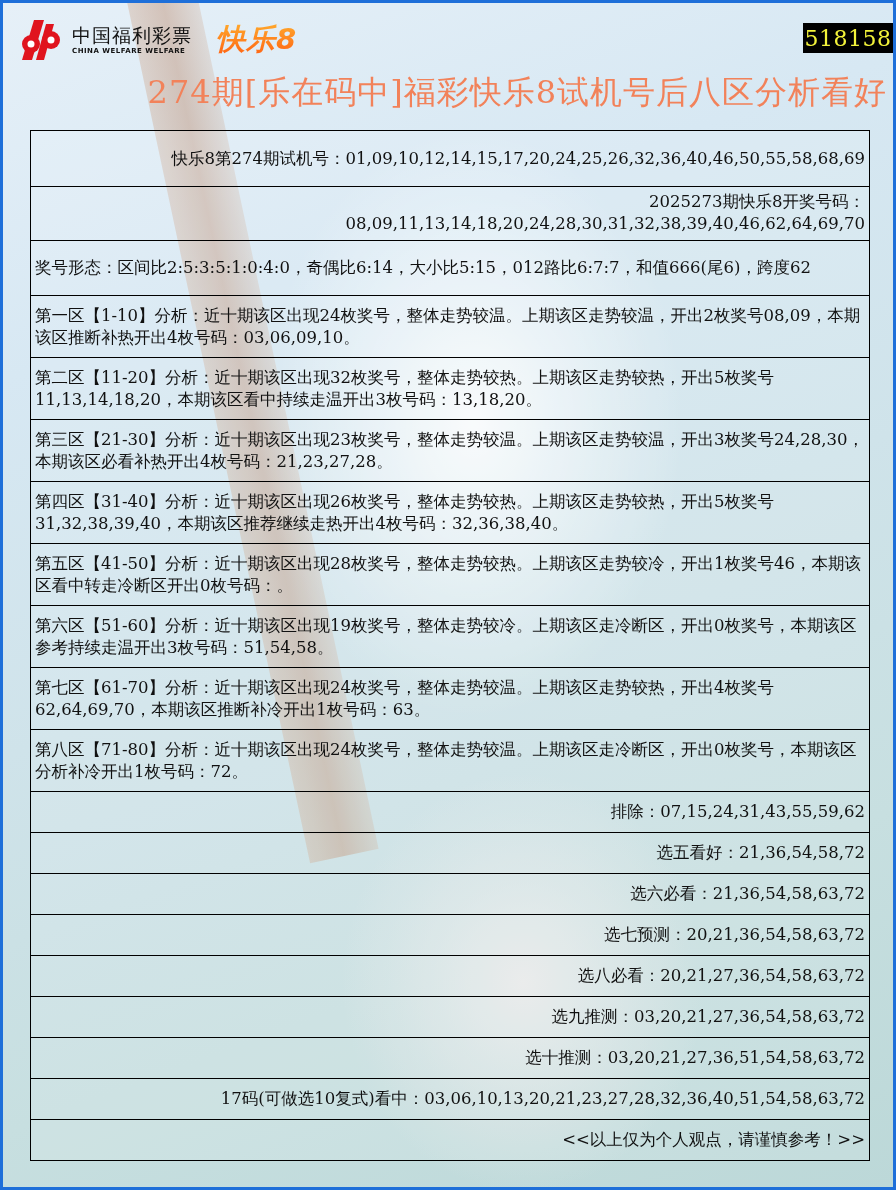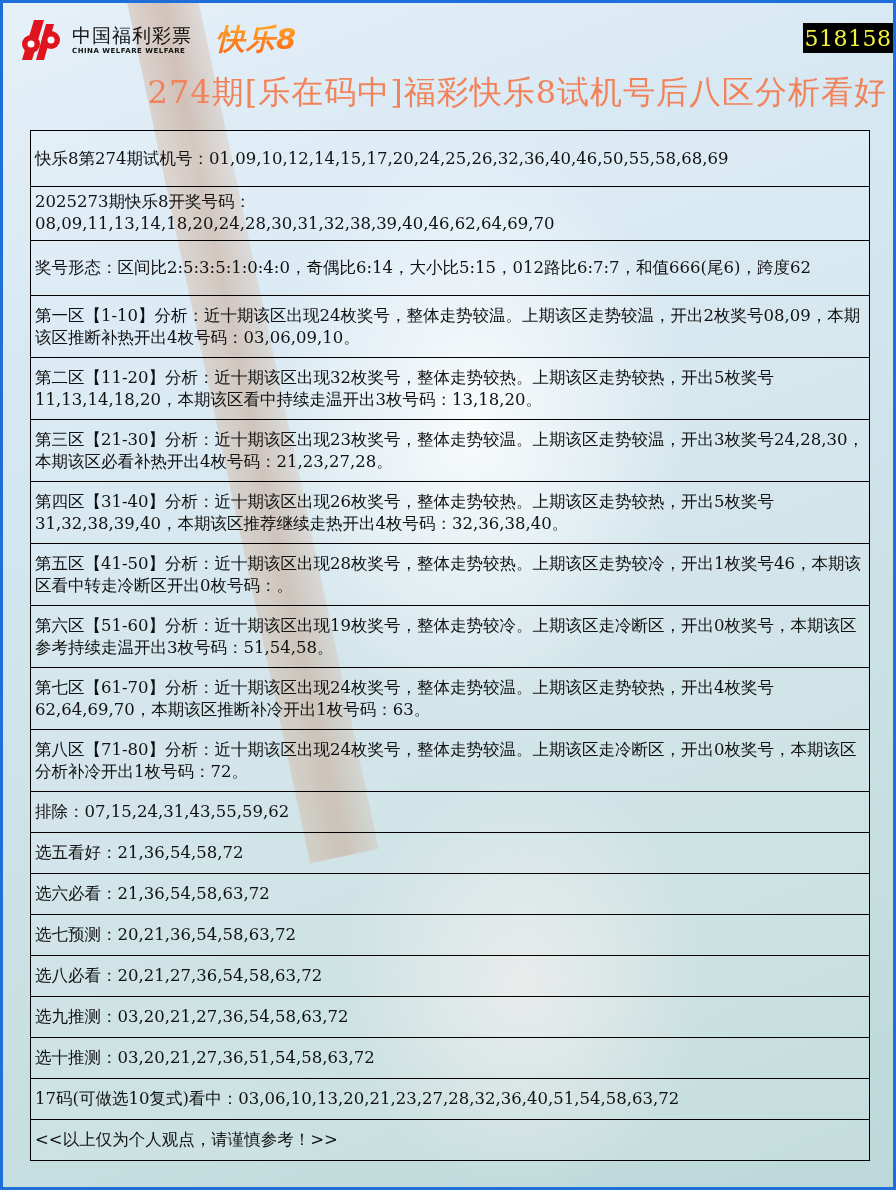--- a/index.html
+++ b/index.html
@@ -56,21 +56,21 @@
   table.main {
     position: absolute; left: 27px; top: 127px; width: 840px;
     border-collapse: collapse;
   }
   table.main td {
     border: 1px solid #000;
     font-size: 16.5px; color: #111; line-height: 22px;
     padding: 8px 4px;
     background: rgba(255,255,255,0.12);
   }
-  td.center { text-align: left; }
+  td.center { text-align: right; }
   td.left { text-align: left; }
   tr.r-single td { height: 41px; padding-top: 9px; padding-bottom: 9px; }
   tr.r-first td { height: 56px; }
   tr.r-double td { height: 62px; padding-top: 6px; padding-bottom: 6px; }
 </style>
 </head>
 <body>
 
 <div class="frame">
   <div class="pole"></div>

